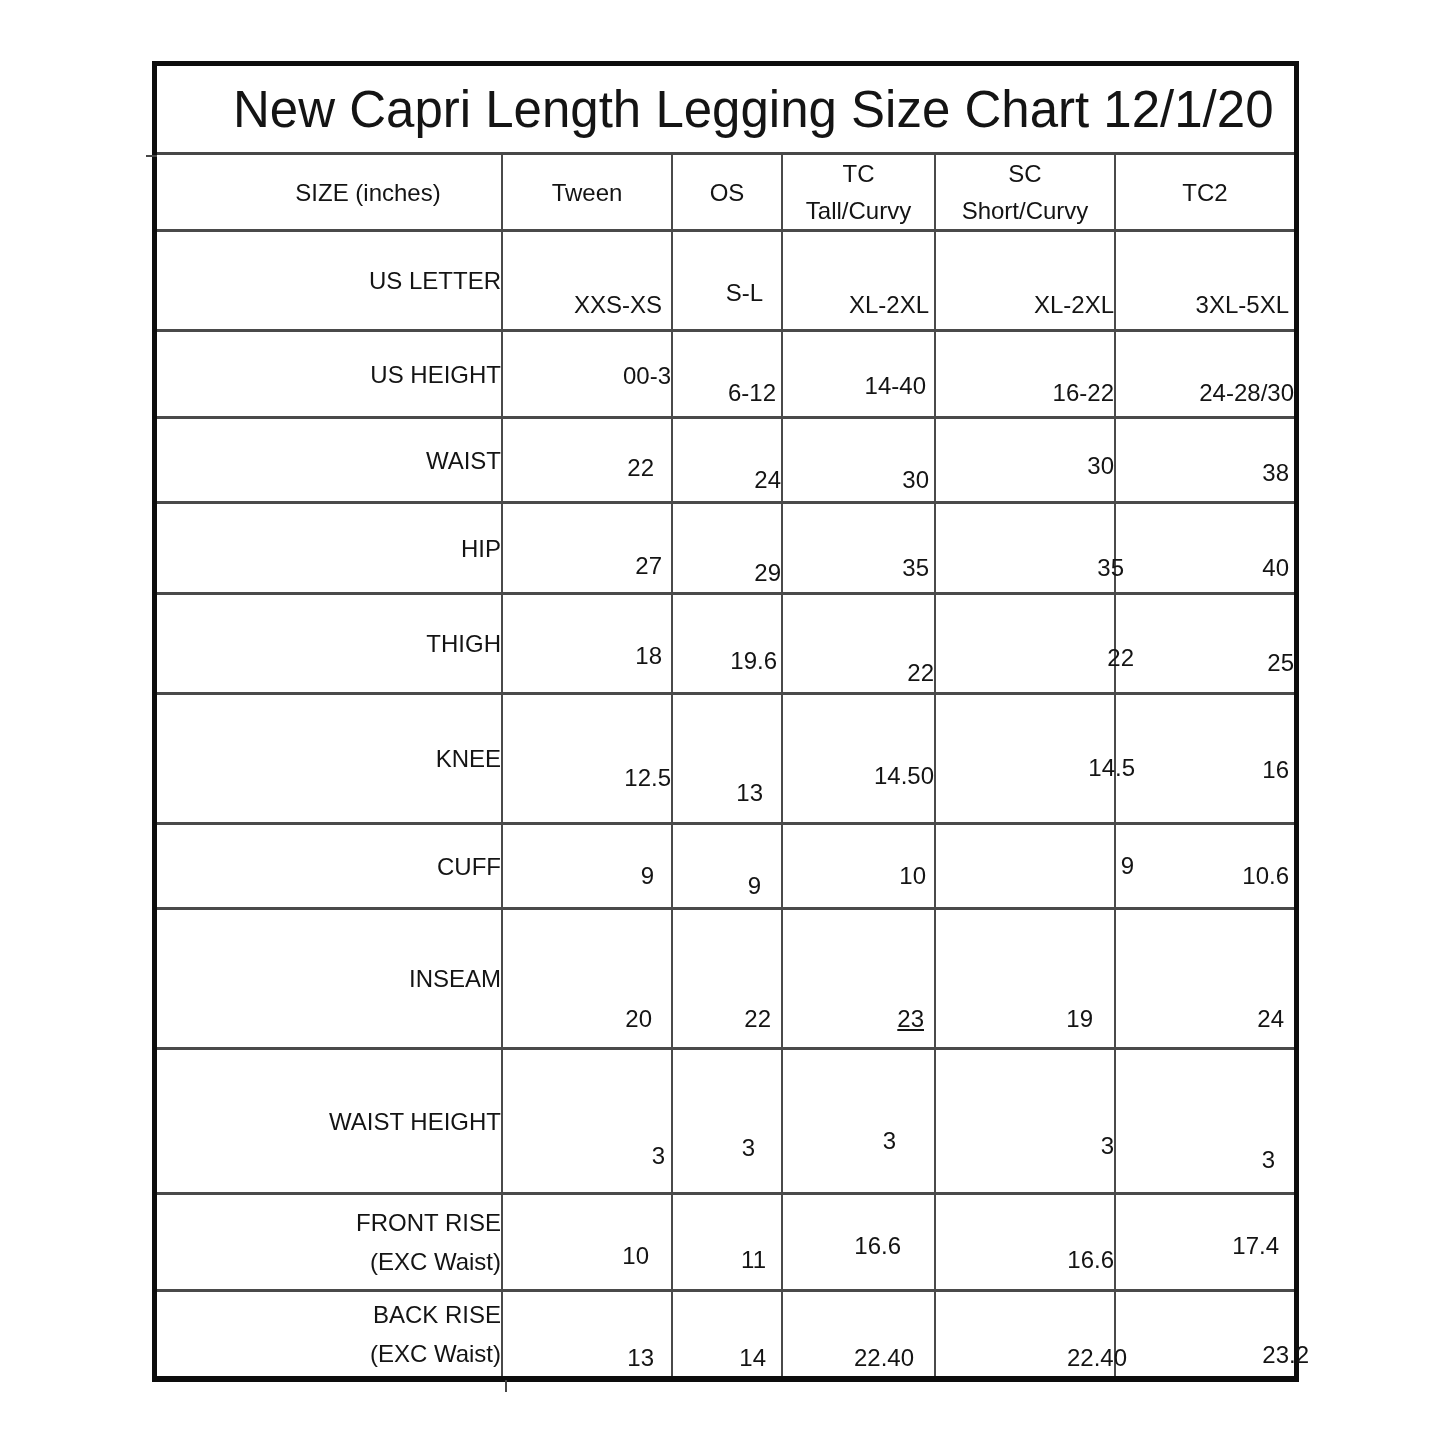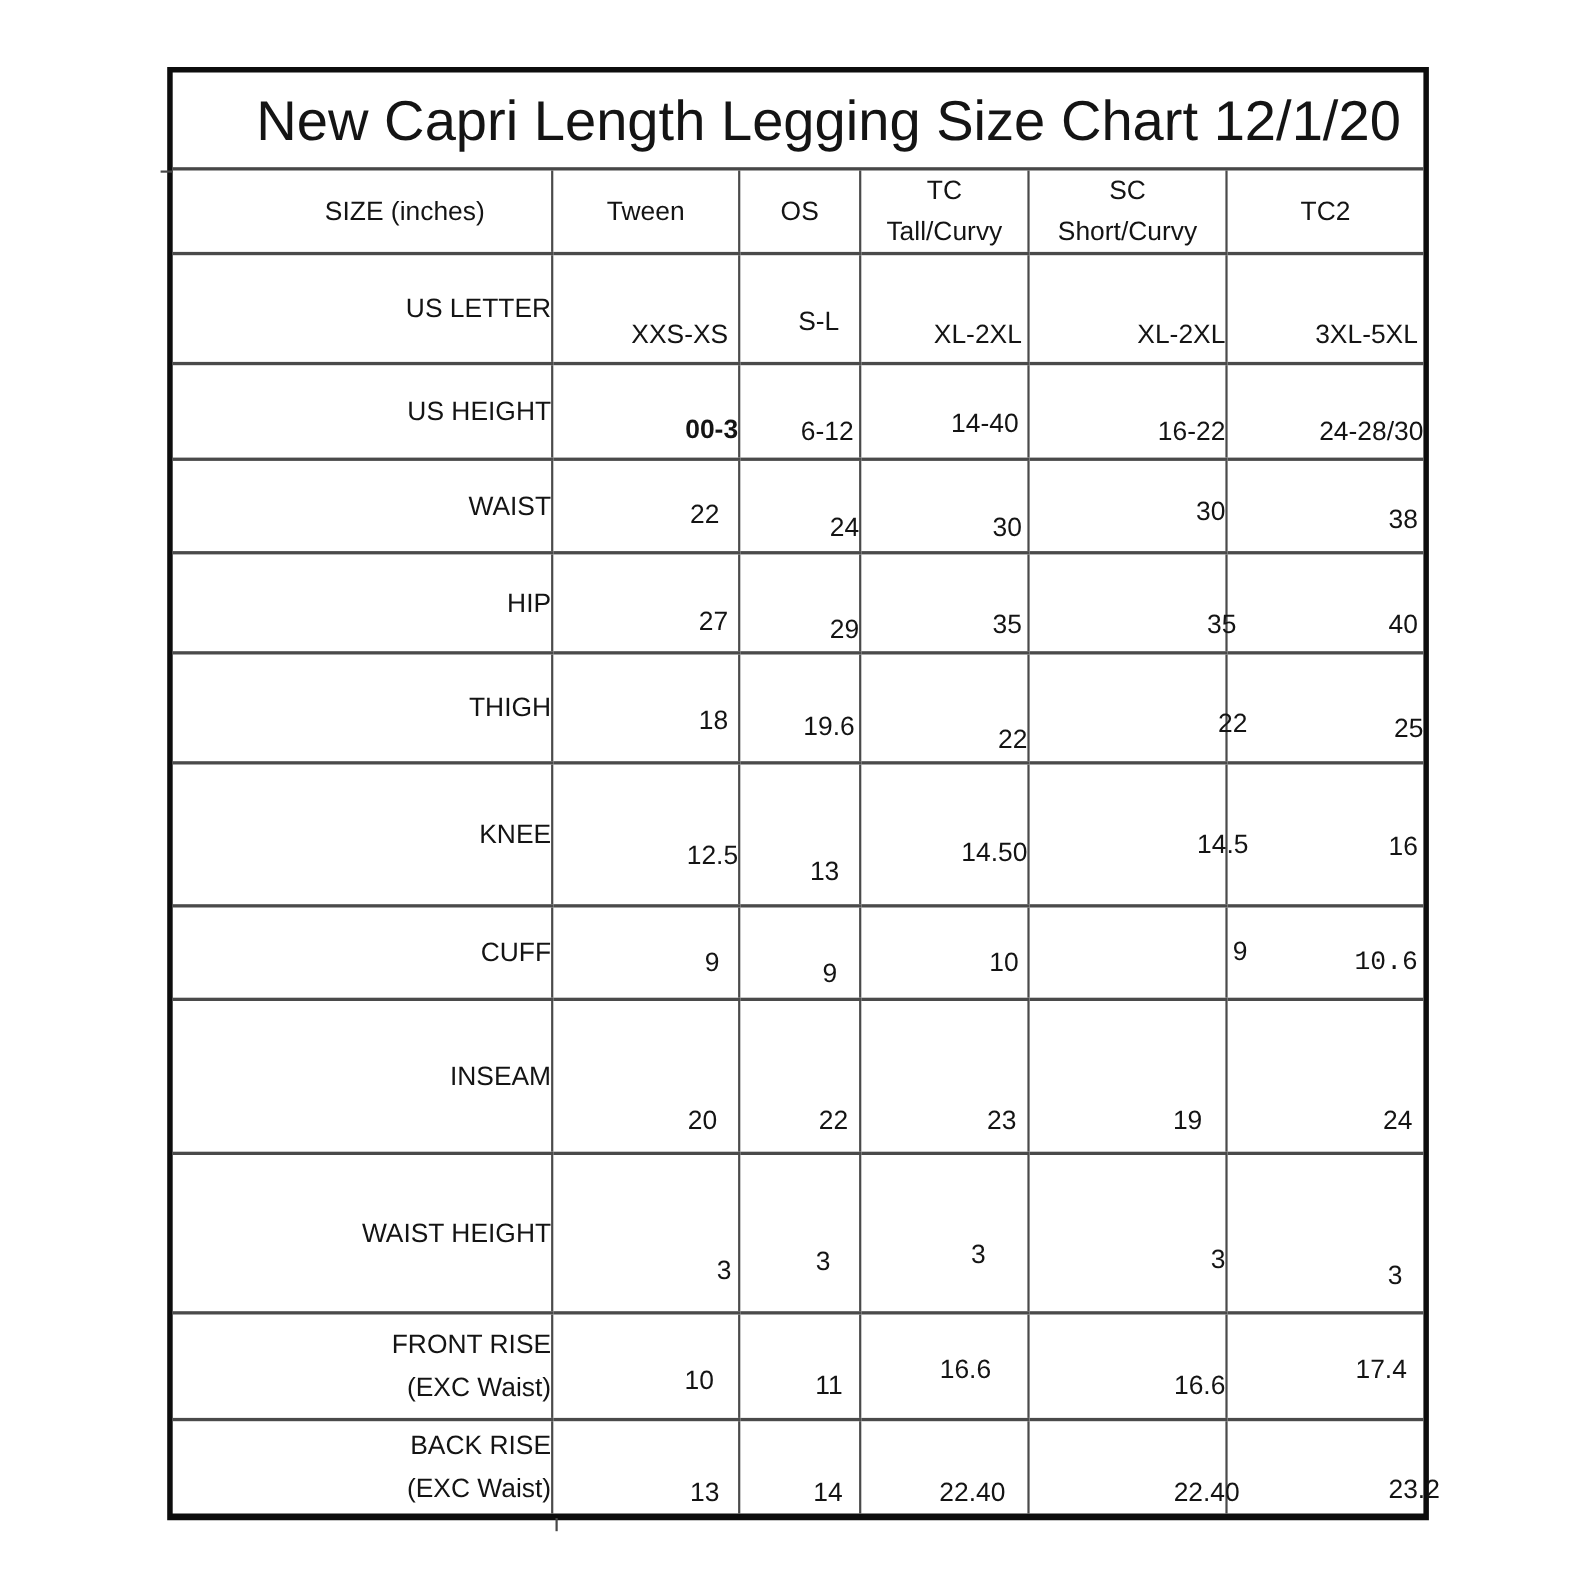--- a/index.html
+++ b/index.html
@@ -134,21 +134,21 @@
             <td class="value-cell" style="padding-bottom: 8px;"><span style="transform: translateX(-9px);">XXS-XS</span></td>
             <td class="value-cell" style="padding-bottom: 20px;"><span style="transform: translateX(-18px);">S-L</span></td>
             <td class="value-cell" style="padding-bottom: 8px;"><span style="transform: translateX(-5px);">XL-2XL</span></td>
             <td class="value-cell" style="padding-bottom: 8px;"><span>XL-2XL</span></td>
             <td class="value-cell" style="padding-bottom: 8px;"><span style="transform: translateX(-5px);">3XL-5XL</span></td>
           </tr>
           <tr style="height: 87px;">
             <td class="label-cell">
               <div>US HEIGHT</div>
             </td>
-            <td class="value-cell" style="padding-bottom: 9px; font-weight: bold;"><span>00-3</span></td>
+            <td class="value-cell" style="padding-bottom: 24px;"><span>00-3</span></td>
             <td class="value-cell" style="padding-bottom: 7px;"><span style="transform: translateX(-5px);">6-12</span></td>
             <td class="value-cell" style="padding-bottom: 14px;"><span style="transform: translateX(-8px);">14-40</span></td>
             <td class="value-cell" style="padding-bottom: 7px;"><span>16-22</span></td>
             <td class="value-cell" style="padding-bottom: 7px;"><span>24-28/30</span></td>
           </tr>
           <tr style="height: 85px;">
             <td class="label-cell">
               <div>WAIST</div>
             </td>
             <td class="value-cell" style="padding-bottom: 17px;"><span style="transform: translateX(-17px);">22</span></td>
@@ -188,29 +188,29 @@
             <td class="value-cell" style="padding-bottom: 36px;"><span style="transform: translateX(-5px);">16</span></td>
           </tr>
           <tr style="height: 85px;">
             <td class="label-cell">
               <div>CUFF</div>
             </td>
             <td class="value-cell" style="padding-bottom: 15px;"><span style="transform: translateX(-17px);">9</span></td>
             <td class="value-cell" style="padding-bottom: 5px;"><span style="transform: translateX(-20px);">9</span></td>
             <td class="value-cell" style="padding-bottom: 15px;"><span style="transform: translateX(-8px);">10</span></td>
             <td class="value-cell" style="padding-bottom: 25px;"><span style="transform: translateX(20px);">9</span></td>
-            <td class="value-cell" style="padding-bottom: 15px;"><span style="transform: translateX(-5px); font-family: Liberation Mono, monospace;">10.6</span></td>
+            <td class="value-cell" style="padding-bottom: 15px;"><span style="transform: translateX(-5px);">10.6</span></td>
           </tr>
           <tr style="height: 140px;">
             <td class="label-cell">
               <div>INSEAM</div>
             </td>
             <td class="value-cell" style="padding-bottom: 12px;"><span style="transform: translateX(-19px);">20</span></td>
             <td class="value-cell" style="padding-bottom: 12px;"><span style="transform: translateX(-10px);">22</span></td>
-            <td class="value-cell" style="padding-bottom: 12px;"><span style="transform: translateX(-10px);">23</span></td>
+            <td class="value-cell" style="padding-bottom: 12px;"><span style="transform: translateX(-10px); text-decoration: underline;">23</span></td>
             <td class="value-cell" style="padding-bottom: 12px;"><span style="transform: translateX(-21px);">19</span></td>
             <td class="value-cell" style="padding-bottom: 12px;"><span style="transform: translateX(-10px);">24</span></td>
           </tr>
           <tr style="height: 145px;">
             <td class="label-cell">
               <div>WAIST HEIGHT</div>
             </td>
             <td class="value-cell" style="padding-bottom: 20px;"><span style="transform: translateX(-6px);">3</span></td>
             <td class="value-cell" style="padding-bottom: 28px;"><span style="transform: translateX(-26px);">3</span></td>
             <td class="value-cell" style="padding-bottom: 35px;"><span style="transform: translateX(-38px);">3</span></td>

